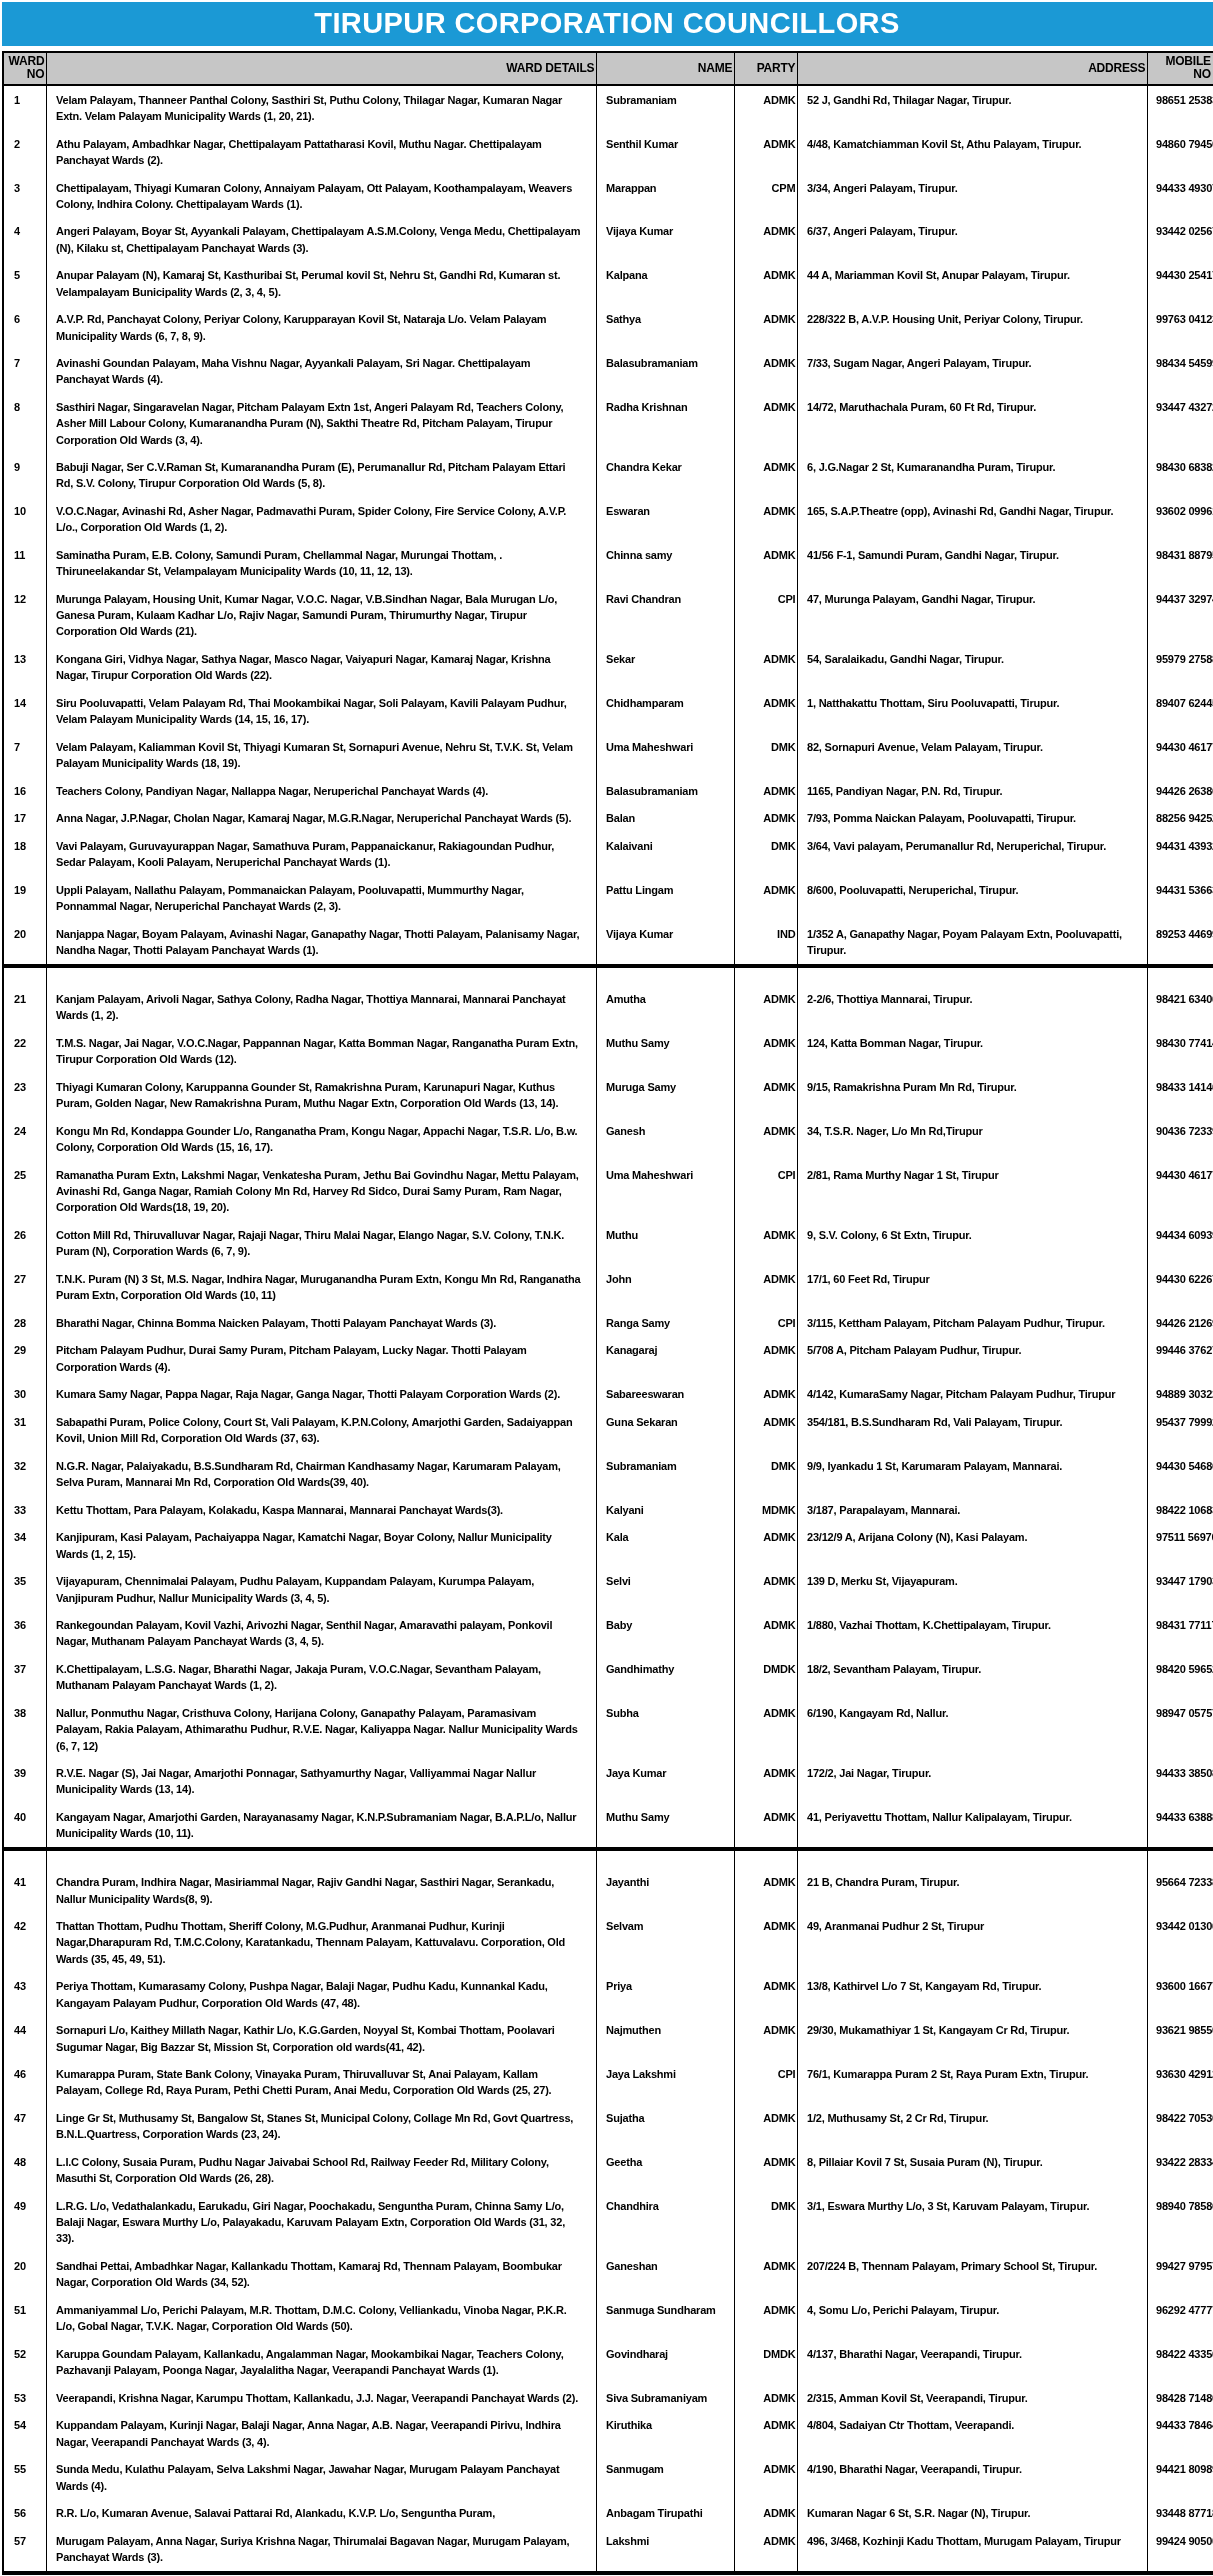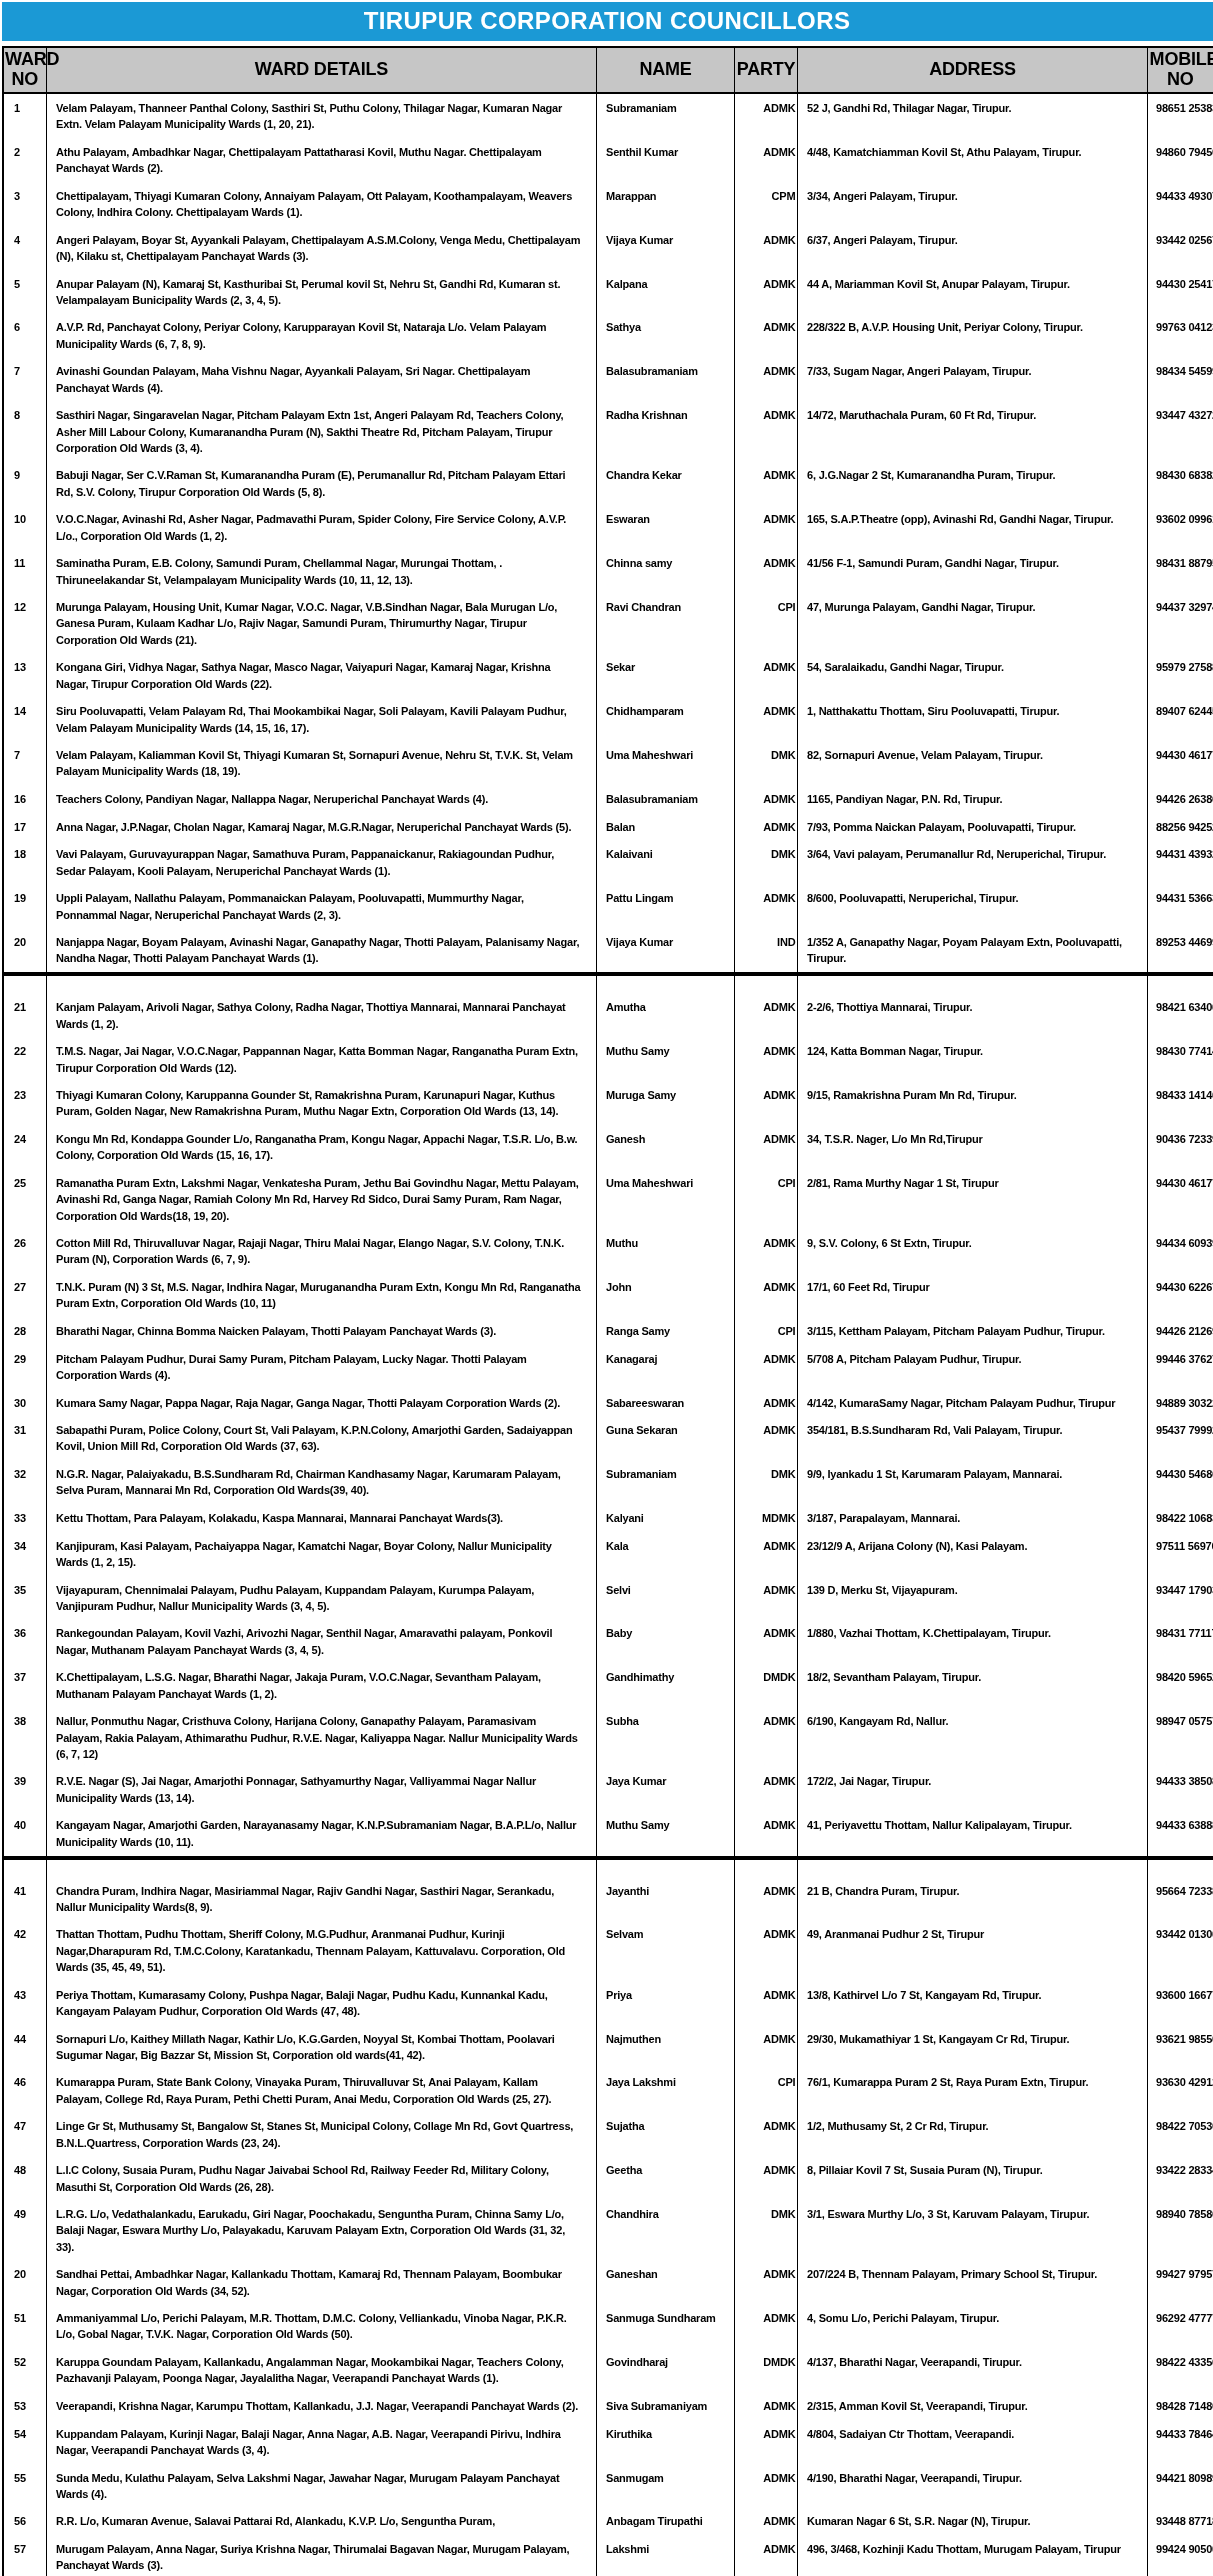--- a/index.html
+++ b/index.html
@@ -7,21 +7,21 @@
     width:1214px;
     font-family:"Liberation Sans", sans-serif;
     color:#000;
   }
   .page { width:1211px; margin:0 auto; padding-top:2.4px; }
   .title-bar {
     background:#1B99D5;
     color:#fff;
     font-weight:bold;
     text-align:center;
-    font-size:24px;
+    font-size:29px;
     letter-spacing:0.4px;
     padding:4.9px 0 5.7px 0;
     transform-origin:center;
   }
   .gap { height:4.9px; }
   table.councillors {
     border-collapse:collapse;
     table-layout:fixed;
     width:1211px;
     border:2.4px solid #000;
@@ -30,23 +30,23 @@
   col.c-no      { width:44px; }
   col.c-details { width:550px; }
   col.c-name    { width:138px; }
   col.c-party   { width:63px; }
   col.c-address { width:350px; }
   col.c-mobile  { width:66px; }
   thead th {
     background:#C6C6C6;
     border:1.6px solid #000;
     border-bottom:2.4px solid #000;
-    font-size:18px;
+    font-size:12px;
     font-weight:bold;
-    text-align:center;
+    text-align:right;
     vertical-align:middle;
     padding:2.4px 1.6px;
     letter-spacing:-0.2px;
     line-height:1.1;
   }
   tbody td {
     border-left:1.6px solid #000;
     border-right:1.6px solid #000;
     vertical-align:top;
     font-weight:bold;

